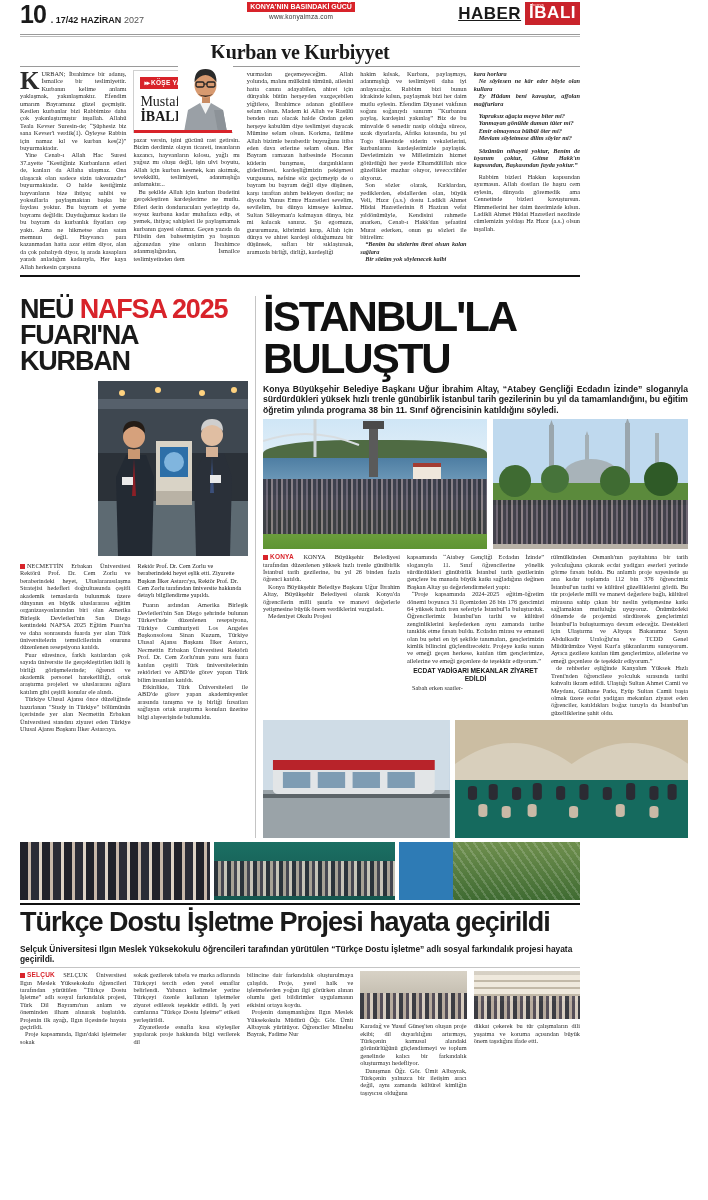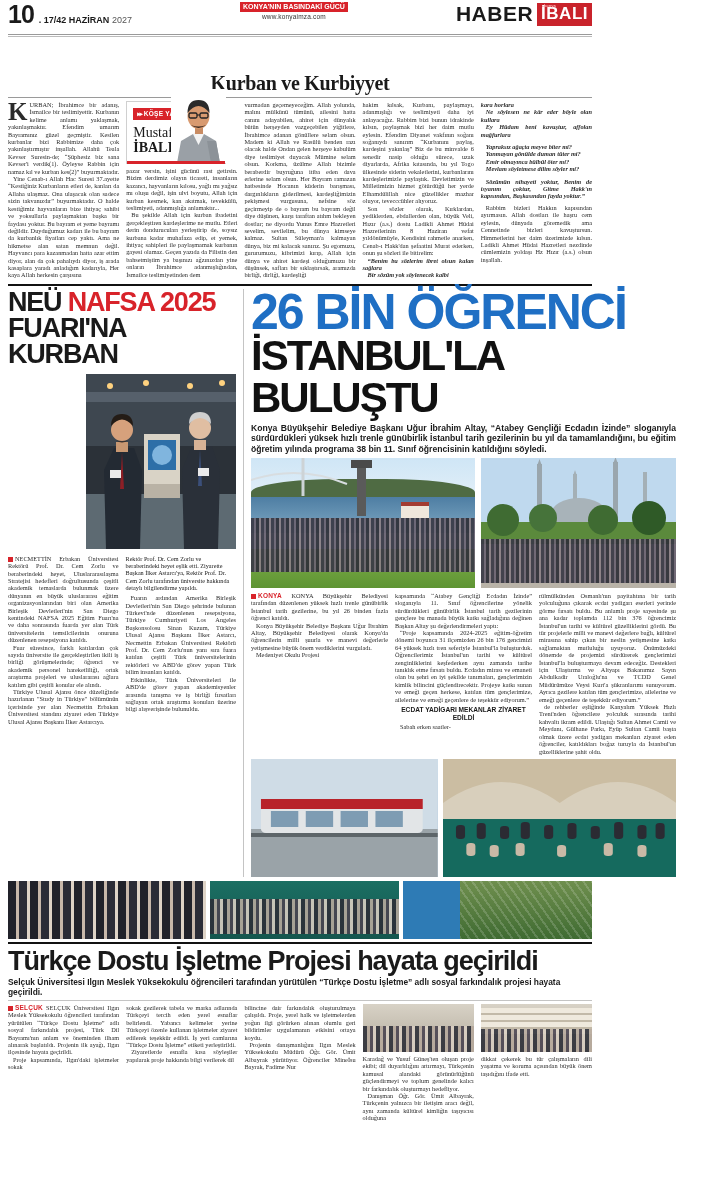--- a/index.html
+++ b/index.html
@@ -1,42 +1,42 @@
 <!DOCTYPE html>
 <html><head>
 <meta charset="utf-8">
 <style>
   html,body{margin:0;padding:0;}
   body{
     width:708px;height:1200px;background:#ffffff;
     font-family:"Liberation Serif", serif;
     color:#1a1a1a;overflow:hidden;position:relative;
   }
-  .page{width:600px;height:1200px;position:relative;box-sizing:border-box;padding:0 8px;}
+  .page{width:600px;height:1200px;position:relative;box-sizing:border-box;padding:0 20px;}
 
   
   .masthead{display:flex;align-items:flex-start;height:30px;padding-top:2px;}
   .mh-left{display:flex;align-items:baseline;flex:0 0 auto;}
   .mh-pageno{font-family:"Liberation Sans",sans-serif;font-weight:bold;font-size:25px;line-height:25px;letter-spacing:-1px;}
   .mh-date{font-family:"Liberation Sans",sans-serif;font-size:9px;font-weight:bold;margin-left:5px;white-space:nowrap;}
   .mh-date .yr{font-weight:normal;color:#555;}
   .mh-mid{flex:1 1 auto;display:flex;flex-direction:column;align-items:center;justify-content:flex-start;position:relative;}
   .mh-badge{background:#d8232a;color:#fff;font-family:"Liberation Sans",sans-serif;font-weight:bold;font-size:7px;
             letter-spacing:0px;padding:1px 3px;line-height:8px;white-space:nowrap;}
   .mh-url{font-family:"Liberation Sans",sans-serif;font-size:6.5px;color:#333;margin-top:1px;letter-spacing:.2px;}
   .mh-right{display:flex;align-items:center;flex:0 0 auto;gap:4px;}
-  .mh-haber{font-family:"Liberation Sans",sans-serif;font-weight:bold;font-size:21px;letter-spacing:.5px;}
+  .mh-haber{font-family:"Liberation Sans",sans-serif;font-weight:bold;font-size:17px;letter-spacing:.5px;text-decoration:underline;}
   .mh-imza{background:#c9232b;color:#fff;font-family:"Liberation Sans",sans-serif;font-weight:bold;font-size:17px;
            padding:1px 4px 2px 4px;letter-spacing:.5px;position:relative;}
   .mh-imza .tiny{position:absolute;top:0px;left:7px;font-size:4px;color:#ffb9b9;letter-spacing:0;}
   .rule-dbl{border-top:1px solid #9a9a9a;margin-top:2px;}
   .rule-thin{border-top:1px solid #bbb;margin-top:1px;}
 
   
-  .top-sec{position:relative;padding-top:3px;margin-top:31px;}
+  .top-sec{position:relative;padding-top:3px;}
   .top-title{font-family:"Liberation Serif",serif;font-weight:bold;font-size:20px;text-align:center;
              letter-spacing:-.3px;margin:1px 0 2px 0;}
   .top-title-rule{border-bottom:1px solid #9a9a9a;margin-bottom:3px;}
   .cols4{display:flex;gap:7px;}
   .col{flex:1 1 0;min-width:0;}
   .body-txt{font-size:6.3px;line-height:7.4px;text-align:justify;color:#2b2b2b;
             font-family:"Liberation Serif",serif;}
   .body-txt p{margin:0 0 0 0;text-indent:5px;}
   .body-txt p.noind{text-indent:0;}
   .dropcap::first-letter{float:left;font-size:25px;line-height:20px;font-weight:bold;padding-right:2px;margin-top:1px;}
@@ -50,21 +50,21 @@
             font-size:6.5px;padding:2px 4px;display:inline-block;margin:6px 0 0 6px;letter-spacing:.3px;}
   .kose-tag .arr{letter-spacing:-1px;margin-right:2px;}
   .kose-name{font-family:"Liberation Serif",serif;font-size:14px;line-height:15px;margin:5px 0 8px 6px;}
   .kose-name .sn{display:block;font-weight:bold;}
   .kose-photo{position:absolute;right:-1px;bottom:0;width:55px;height:74px;overflow:hidden;}
   .kose-underline{height:3px;background:#d8232a;width:100%;position:absolute;bottom:-1px;left:0;}
 
   
   .mid-sec{margin-top:5px;position:relative;}
   .mid-rule{border-top:2px solid #111;}
-  .mid-wrap{display:flex;gap:7px;padding-top:3px;}
+  .mid-wrap{display:flex;gap:7px;padding-top:3px;margin-top:16px;}
   .mid-left{flex:0 0 228px;}
   .mid-right{flex:1 1 auto;border-left:1px solid #c4c4c4;padding-left:7px;}
 
   .neu-head{font-family:"Liberation Sans",sans-serif;font-weight:bold;font-size:27px;line-height:26px;
             letter-spacing:-1.2px;margin:0;}
   .neu-head .red{color:#d8232a;}
   .neu-lede{font-family:"Liberation Sans",sans-serif;font-weight:bold;font-size:8.2px;line-height:9.6px;
             width:70px;float:left;margin:4px 5px 2px 0;}
   .neu-photo{width:150px;height:175px;float:right;margin:4px 0 3px 4px;overflow:hidden;position:relative;}
   .cap{font-size:6.2px;line-height:7.3px;font-family:"Liberation Serif",serif;}
@@ -97,21 +97,21 @@
       background:repeating-linear-gradient(0deg,#efe9dd 0 5px,#c2b9a8 5px 7px);}
 
   .kn-tag{display:inline-block;width:5px;height:5px;background:#d8232a;margin-right:2px;vertical-align:middle;}
   .kn-lbl{font-family:"Liberation Sans",sans-serif;font-weight:bold;font-size:6.5px;color:#d8232a;letter-spacing:.2px;}
   .sub-h{font-family:"Liberation Sans",sans-serif;font-weight:bold;font-size:6.6px;line-height:8px;text-align:center;margin:3px 0 1px 0;}
 
   
   .bot-sec{margin-top:4px;}
   .bot-photos{display:flex;gap:4px;}
   .bot-head{font-family:"Liberation Sans",sans-serif;font-weight:bold;font-size:27px;line-height:29px;
-            letter-spacing:-1px;margin:3px 0 1px 0;}
+            letter-spacing:-1px;margin:3px 0 7px 0;}
   .bot-lede{font-family:"Liberation Sans",sans-serif;font-weight:bold;font-size:8.4px;line-height:10px;margin-bottom:3px;}
   .bot-cols{display:flex;gap:7px;}
   .bot-col{flex:1 1 0;min-width:0;}
   .hr-blk{border-top:2px solid #111;margin:3px 0 0 0;}
   .hr-thin{border-top:1px solid #c4c4c4;}
 </style>
 </head>
 <body>
 
 <div class="page">
@@ -270,21 +270,20 @@
             <div class="body-txt">
               <p>Fuarın ardından Amerika Birleşik Devletleri'nin San Diego şehrinde bulunan Türkevi'nde düzenlenen resepsiyona, Türkiye Cumhuriyeti Los Angeles Başkonsolosu Sinan Kuzum, Türkiye Ulusal Ajansı Başkanı İlker Astarcı, Necmettin Erbakan Üniversitesi Rektörü Prof. Dr. Cem Zorlu'nun yanı sıra fuara katılan çeşitli Türk üniversitelerinin rektörleri ve ABD'de görev yapan Türk bilim insanları katıldı.</p>
               <p>Etkinlikte, Türk Üniversiteleri ile ABD'de görev yapan akademisyenler arasında tanışma ve iş birliği fırsatları sağlayan ortak araştırma konuları üzerine bilgi alışverişinde bulunuldu.</p>
             </div>
           </div>
         </div>
       </div>
 
       <div class="mid-right">
         <div class="big-head">
-          <span class="l1">26 BİN ÖĞRENCİ</span>
           <span class="l2">İSTANBUL'LA BULUŞTU</span>
         </div>
         <div class="big-sub">Konya Büyükşehir Belediye Başkanı Uğur İbrahim Altay, “Atabey Gençliği Ecdadın İzinde” sloganıyla sürdürdükleri yüksek hızlı trenle günübirlik İstanbul tarih gezilerinin bu yıl da tamamlandığını, bu eğitim öğretim yılında programa 38 bin 11. Sınıf öğrencisinin katıldığını söyledi.</div>
 
         <div style="display:flex;gap:6px;margin-top:4px;">
           <div class="photo" style="width:224px;height:130px;">
             <div class="ph-sky"></div>
             <div class="ph-hill"></div>
             <div class="ph-water"></div>
             <div class="ph-grass"></div>

